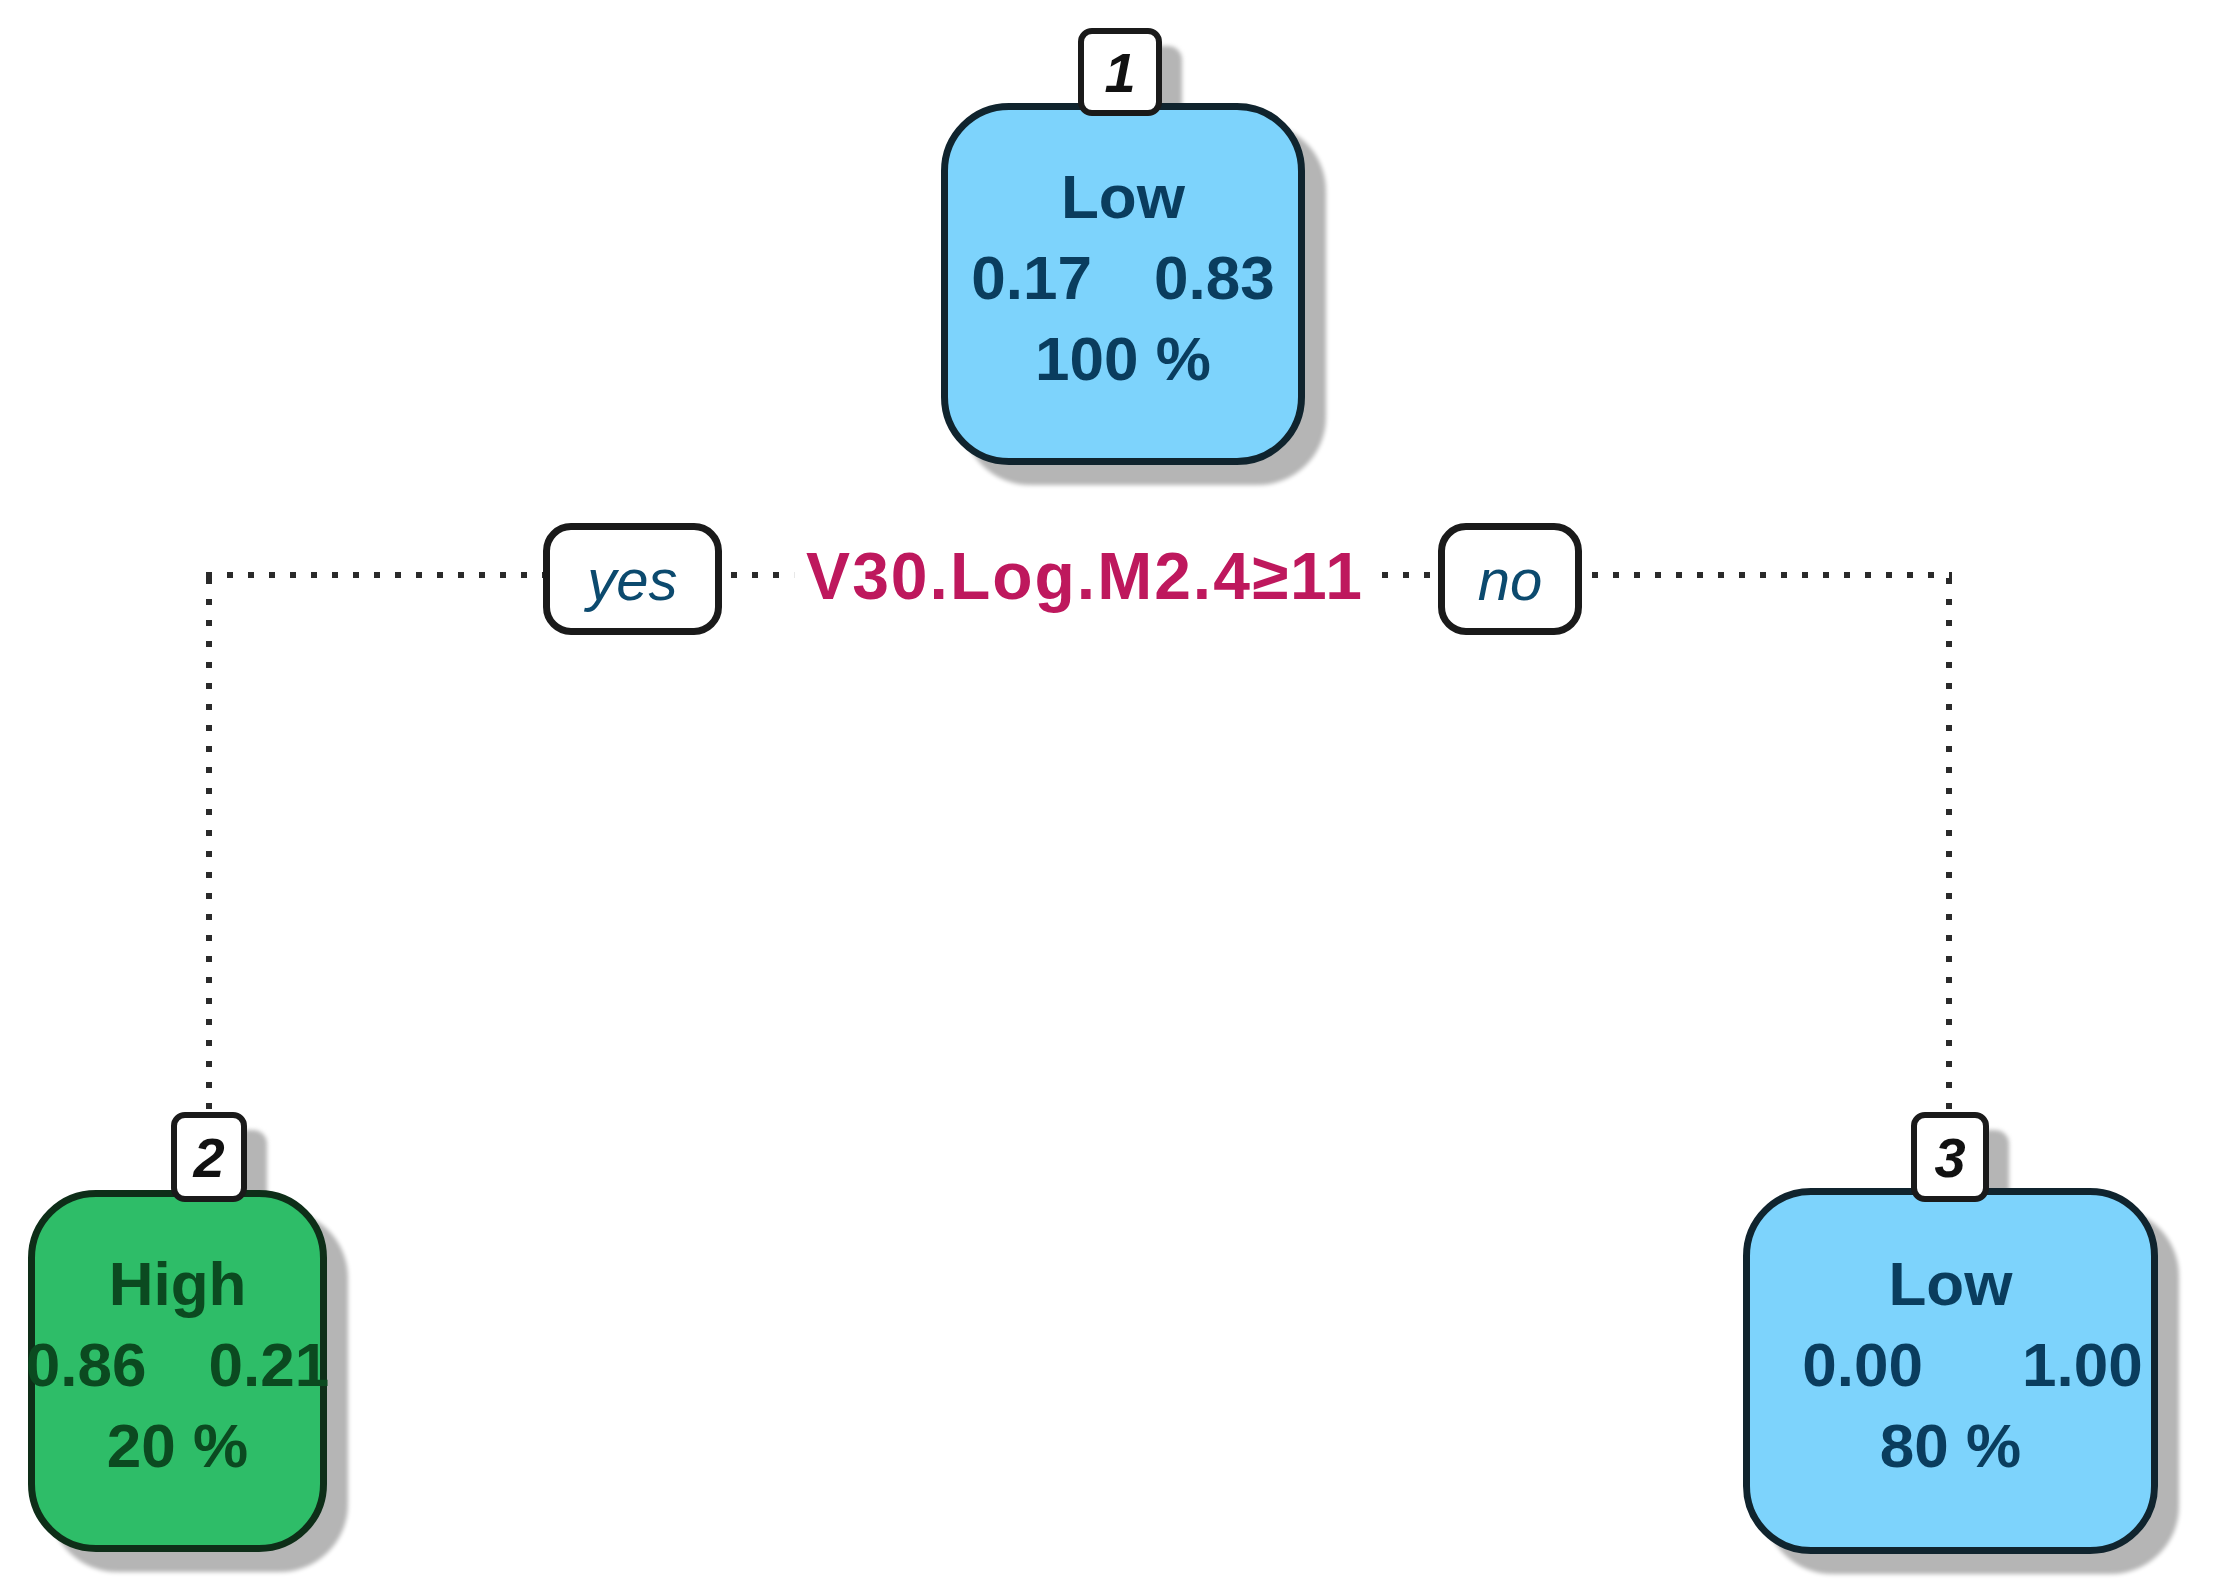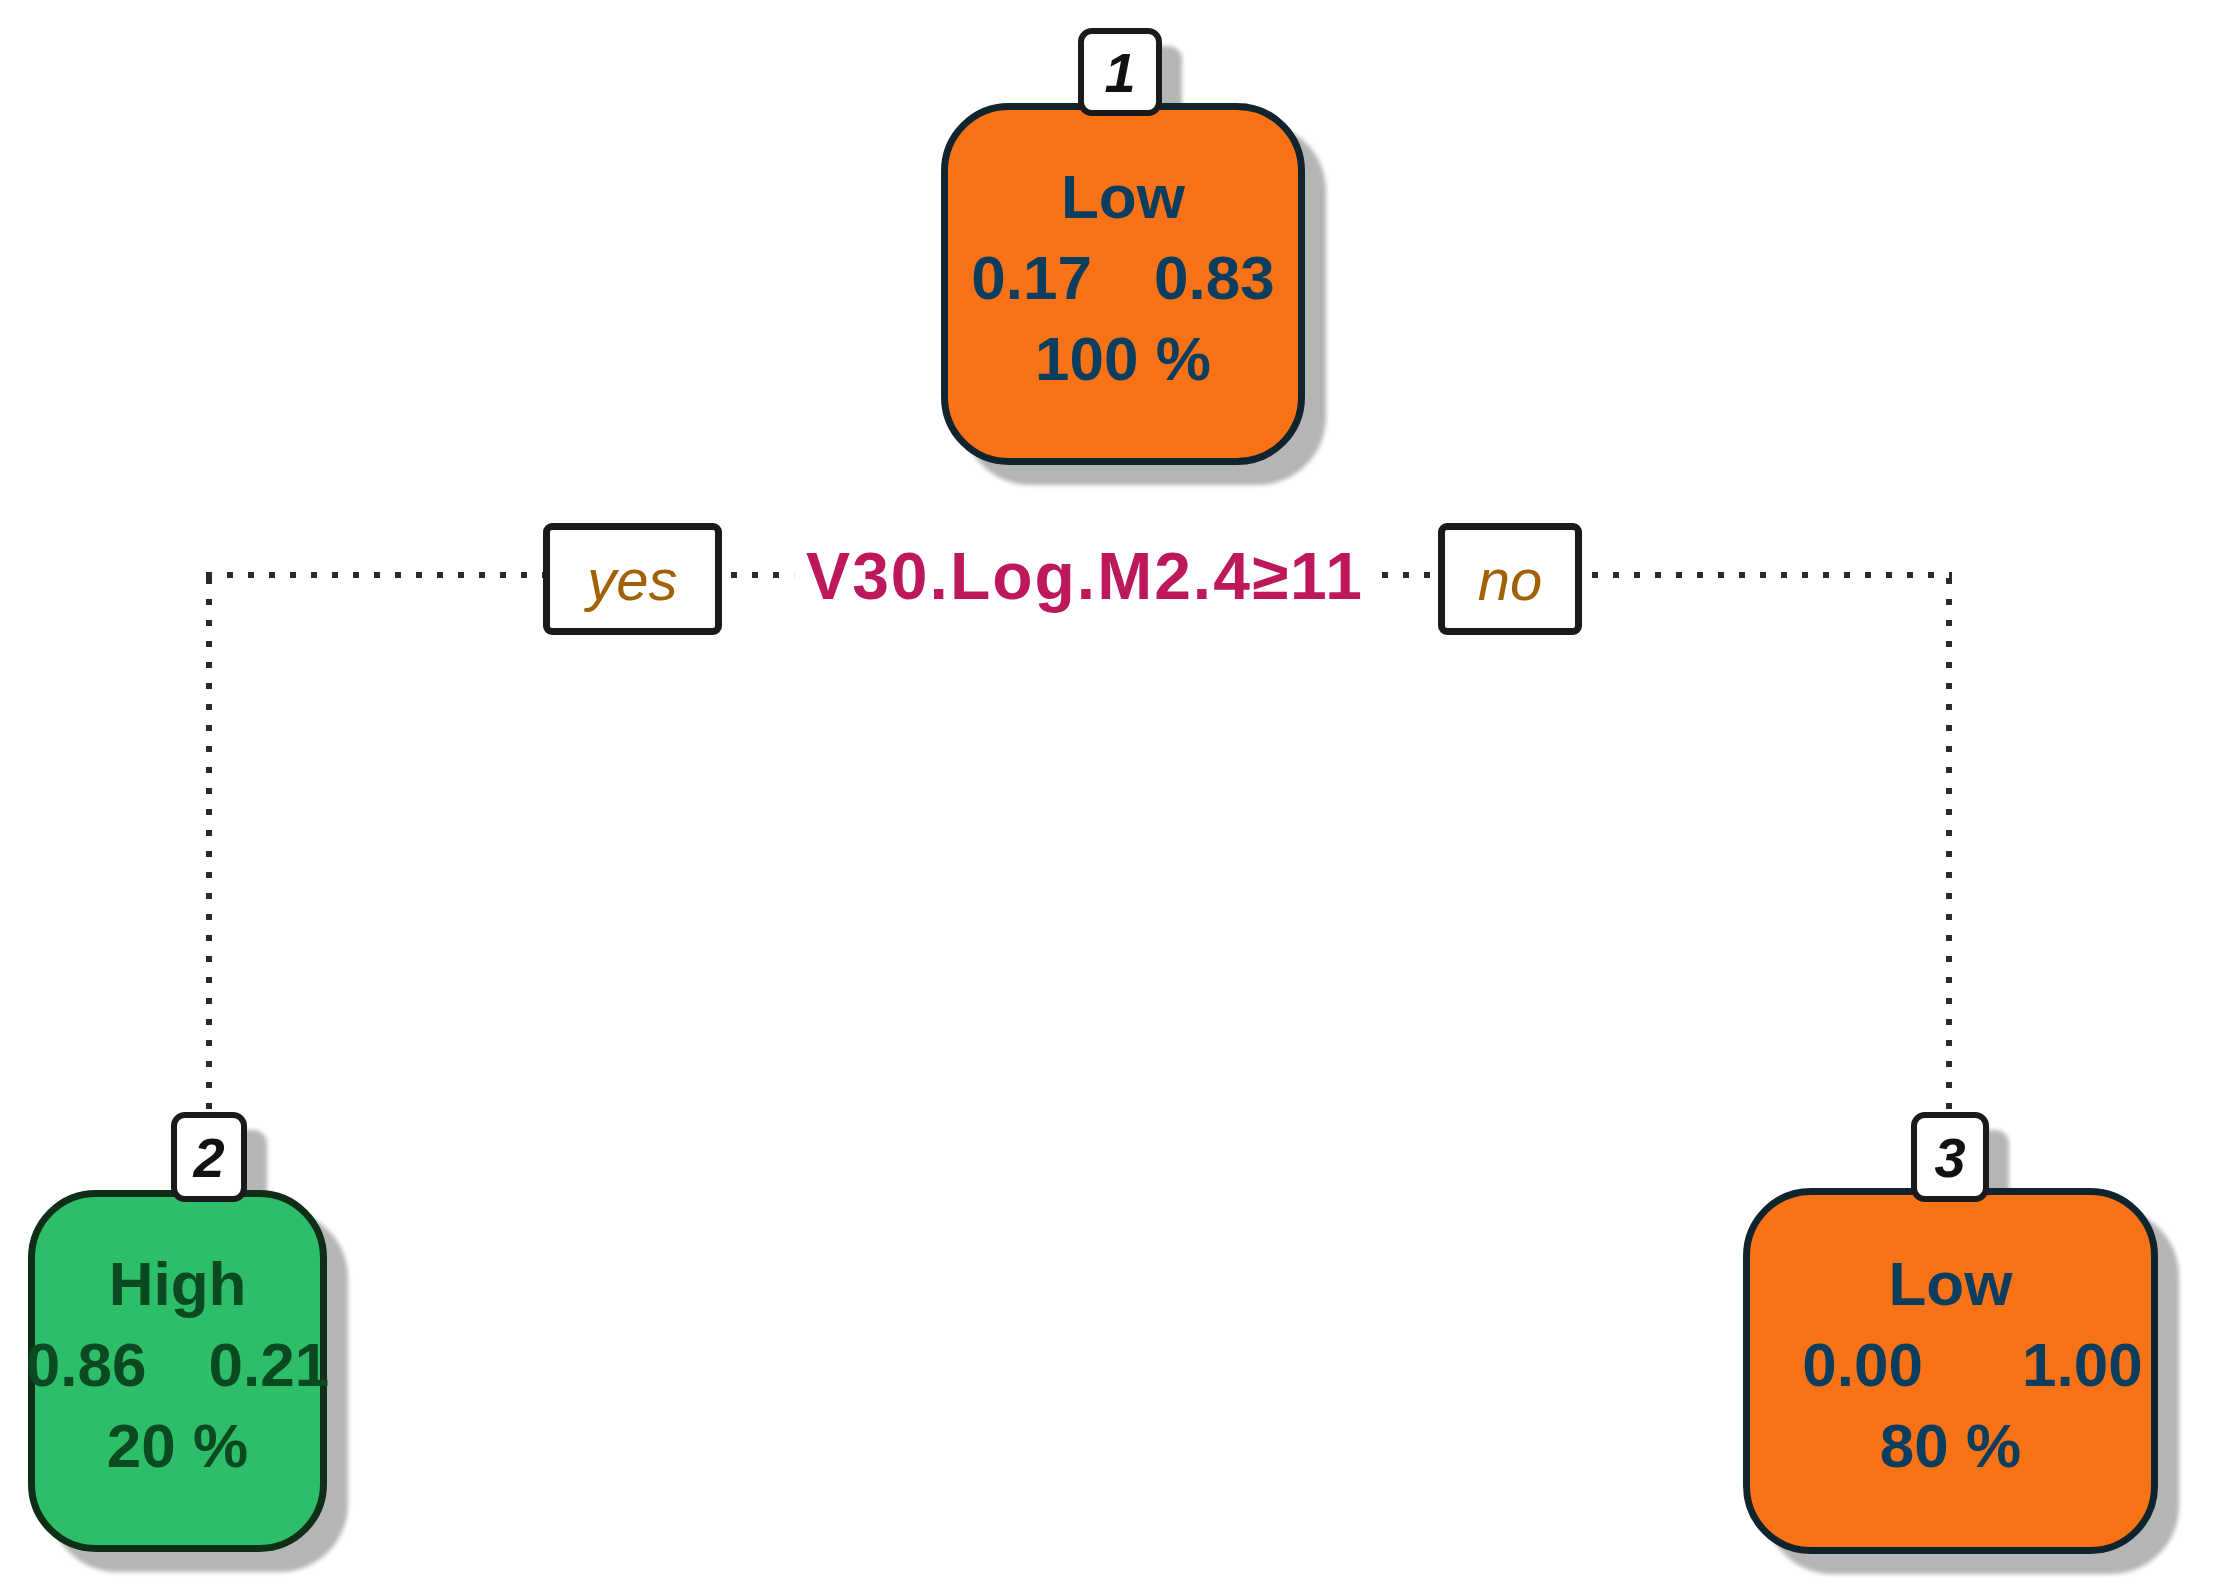--- a/index.html
+++ b/index.html
@@ -30,21 +30,21 @@
     box-sizing:border-box;
     border:7px solid #13232c;
     border-radius:68px;
     box-shadow:21px 20px 4px #b5b5b5;
     display:flex;flex-direction:column;
     justify-content:center;align-items:center;
     padding-bottom:14px;
     font-size:62px;font-weight:bold;
     text-align:center;
   }
-  .node-blue{background:#f97316;color:#0a3d5e;border-color:#10242e;}
+  .node-blue{background:#7dd3fc;color:#0a3d5e;border-color:#10242e;}
   .node-green{background:#2ebd68;color:#0b4a20;border-color:#0e2e18;}
   .node-line{line-height:81px;white-space:nowrap;}
   .probs{display:flex;gap:62px;justify-content:center;}
   #node-1{left:941px;top:103px;width:364px;height:362px;}
   #node-2{left:28px;top:1190px;width:299px;height:362px;}
   #node-3{left:1743px;top:1188px;width:415px;height:366px;}
   #node-3 .probs{gap:99px;margin-left:44px;}
 
   
   .tag-shadow{
@@ -63,23 +63,23 @@
   #tag-1-shadow{left:1098px;top:46px;width:84px;height:88px;}
   #tag-2{left:171px;top:1112px;width:76px;height:90px;}
   #tag-2-shadow{left:191px;top:1130px;width:76px;height:90px;}
   #tag-3{left:1911px;top:1112px;width:78px;height:90px;}
   #tag-3-shadow{left:1931px;top:1130px;width:78px;height:90px;}
 
   
   .branch-tag{
     position:absolute;z-index:2;
     box-sizing:border-box;
-    background:#ffffff;border:7px solid #1a1a1a;border-radius:9px;
+    background:#ffffff;border:7px solid #1a1a1a;border-radius:28px;
     display:flex;justify-content:center;align-items:center;
-    font-size:58px;font-style:italic;color:#a16207;
+    font-size:58px;font-style:italic;color:#0c4a6e;
   }
   #yes-tag{left:543px;top:523px;width:179px;height:112px;}
   #no-tag{left:1438px;top:523px;width:144px;height:112px;}
   #split-condition{
     position:absolute;z-index:2;
     left:1085px;top:540px;transform:translateX(-50%);
     background:#ffffff;padding:0 12px;
     font-size:66px;font-weight:bold;color:#be185d;
     letter-spacing:2px;white-space:nowrap;line-height:72px;
   }

